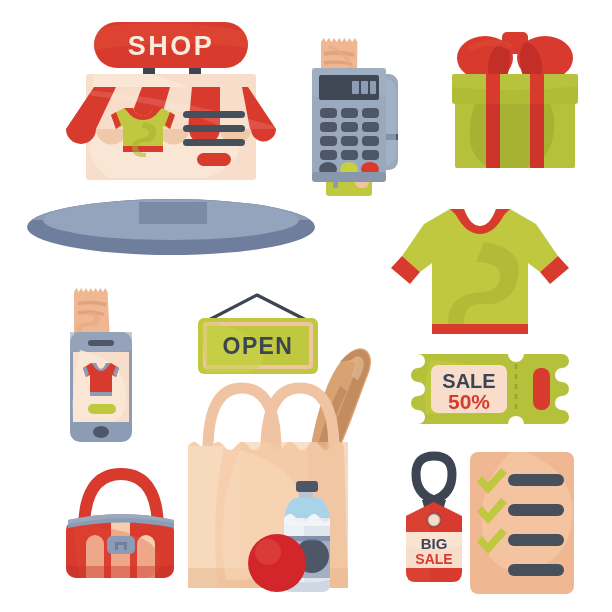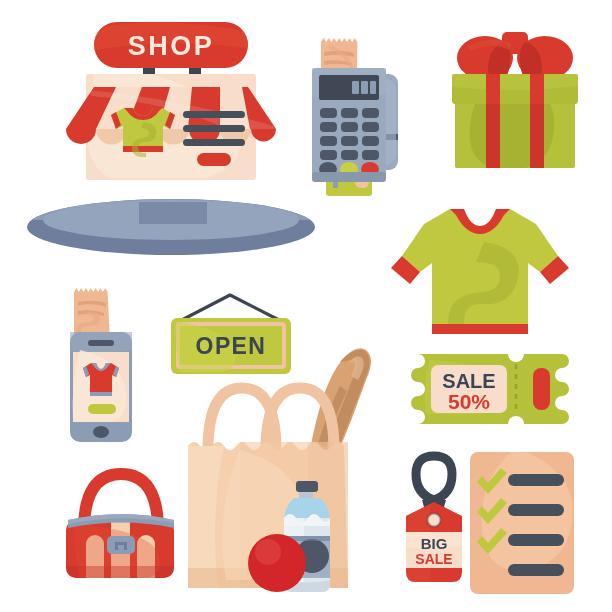--- a/index.html
+++ b/index.html
@@ -246,21 +246,21 @@
         <path d="M33 79 L38 79 Q40 85 43 85 Q46 85 48 79 L53 79 L51 81 Q47 87 43 87 Q39 87 35 81 Z" fill="#8d9cb5"></path>
         <path d="M25 84 L28 82 L31 90 L28 93 Z" fill="#8d9cb5"></path>
         <path d="M61 84 L58 82 L55 90 L58 93 Z" fill="#8d9cb5"></path>
         <rect x="32" y="108" width="22" height="4" fill="#8d9cb5"></rect>
       </g>
 
       <rect x="30" y="120" width="28" height="10" rx="5" fill="#bfc83f"></rect>
     </svg>
   </div>
 
-  <div class="icon" style="left:166px;top:288px;">
+  <div class="icon" style="left:193px;top:288px;">
     <svg width="130" height="90" viewBox="0 0 130 90" aria-hidden="true">
 
       <g>
         <path d="M12 34 L64 7 L117 34" fill="none" stroke="#3c4551" stroke-width="3.2" stroke-linejoin="round" stroke-linecap="round"></path>
       </g>
 
       <g>
         <rect x="5" y="30" width="120" height="56" rx="6" fill="#bfc83f"></rect>
         <rect x="12" y="36" width="106" height="43" rx="2" fill="none" stroke="#f0c4a3" stroke-width="4"></rect>
         <path d="M10 33 q58 10 60 34 q1 14 -14 17 l-42 0 q-6 -28 -4 -51 z" fill="#cbd44a" opacity="0.55"></path>

